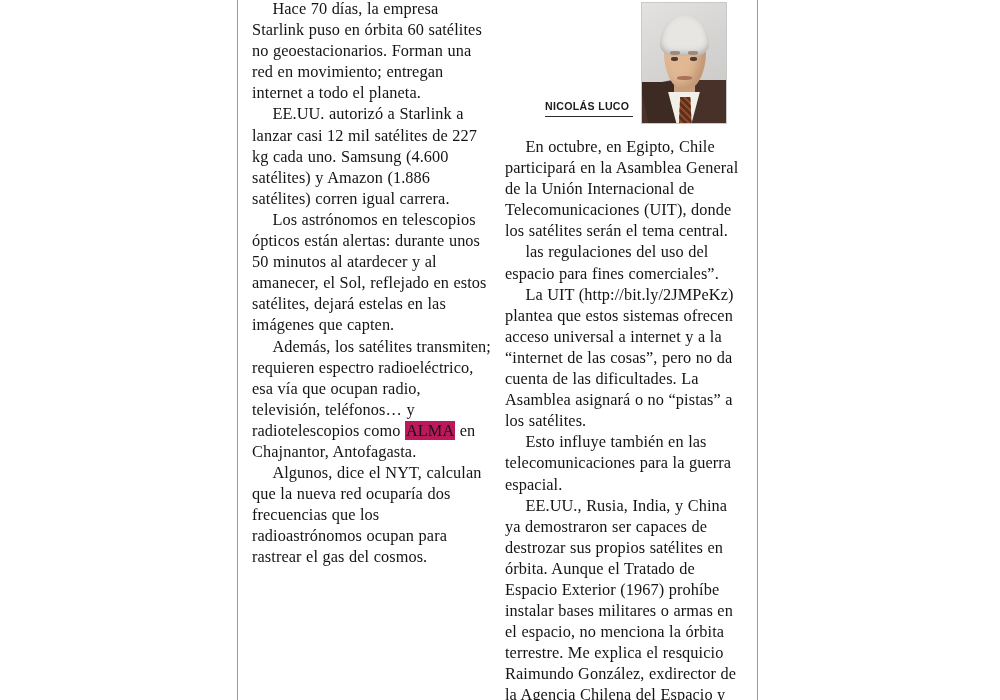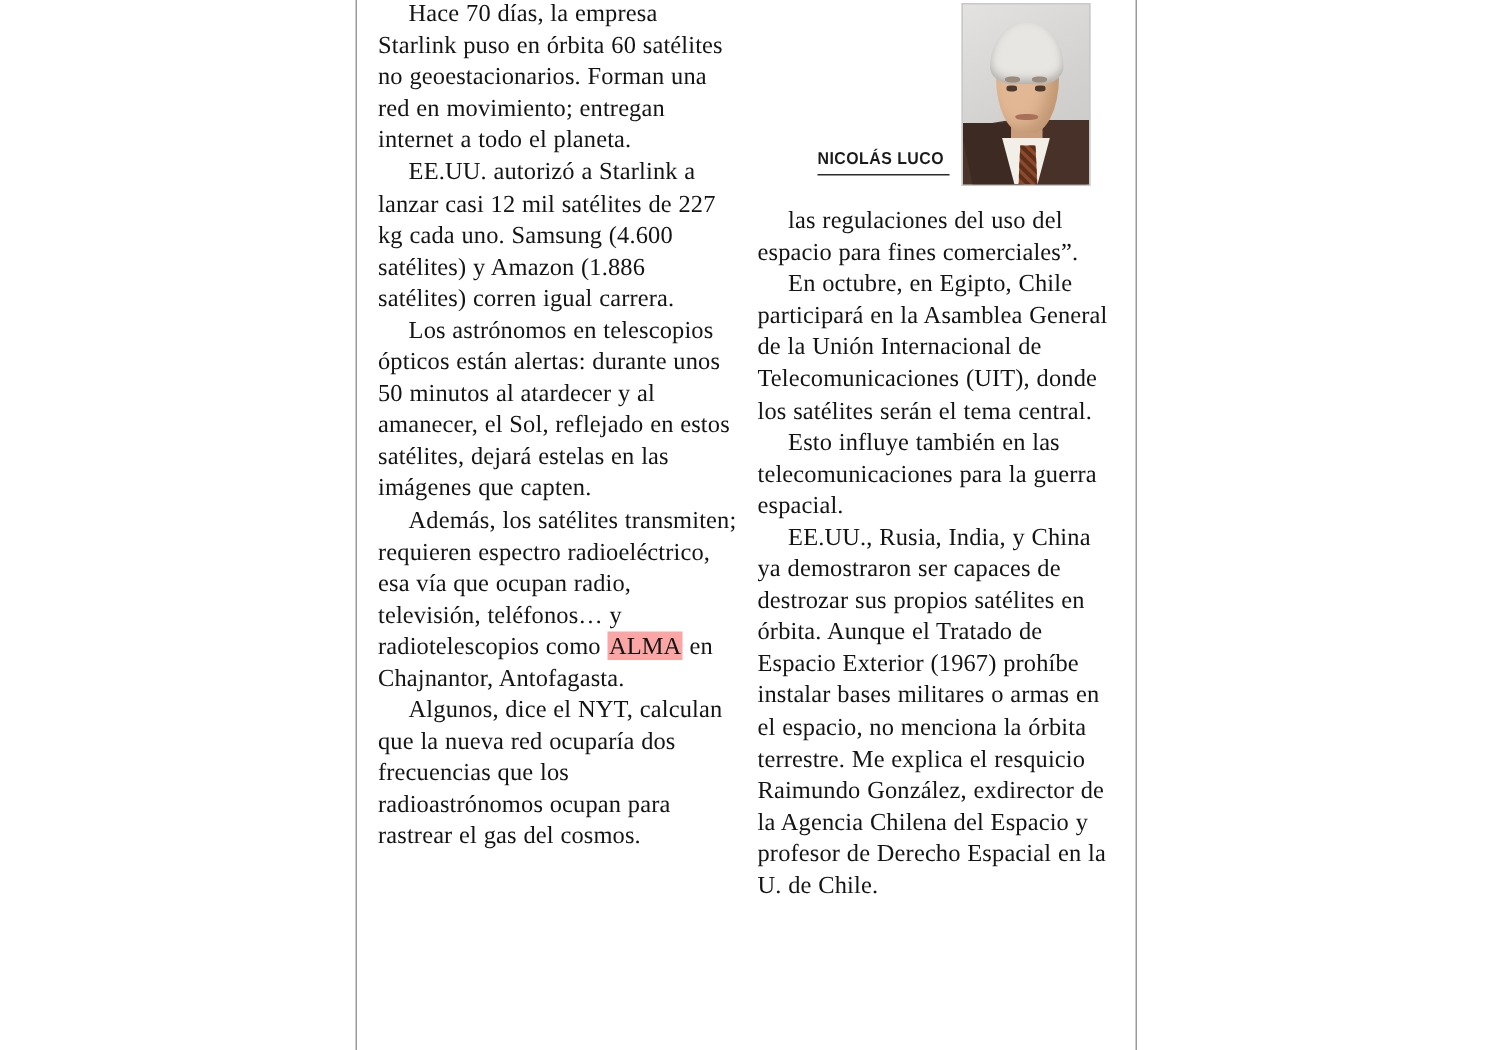--- a/index.html
+++ b/index.html
@@ -59,21 +59,21 @@
     overflow: hidden;
   }
 
   .col p {
     margin: 0;
     text-indent: 1.25em;
   }
 
   
   .hl {
-    background: #fca5a5;
+    background: #be185d;
     padding: 0 1px;
   }
 
   
   .byline-block {
     position: absolute;
     left: 494px;
     top: 0;
     width: 252px;
     height: 130px;
@@ -236,20 +236,21 @@
   <div class="col left-col">
     <p>Hace 70 días, la empresa Starlink puso en órbita 60 satélites no geoestacionarios. Forman una red en movimiento; entregan internet a todo el planeta.</p>
     <p>EE.UU. autorizó a Starlink a lanzar casi 12 mil satélites de 227 kg cada uno. Samsung (4.600 satélites) y Amazon (1.886 satélites) corren igual carrera.</p>
     <p>Los astrónomos en telescopios ópticos están alertas: durante unos 50 minutos al atardecer y al amanecer, el Sol, reflejado en estos satélites, dejará estelas en las imágenes que capten.</p>
     <p><span>Además, los satélites transmiten; requieren espectro radioeléctrico, esa vía que ocupan radio, televisión, teléfonos… y radiotelescopios como </span><span class="hl">ALMA</span><span> en Chajnantor, Antofagasta.</span></p>
     <p>Algunos, dice el NYT, calculan que la nueva red ocuparía dos frecuencias que los radioastrónomos ocupan para rastrear el gas del cosmos.</p>
 
   </div>
 
   <div class="col right-col">
+    <p>En octubre, en Egipto, Chile participará en la Asamblea General de la Unión Internacional de Telecomunicaciones (UIT), donde los satélites serán el tema central.</p>
     <p>las regulaciones del uso del espacio para fines comerciales”.</p>
-    <p>En octubre, en Egipto, Chile participará en la Asamblea General de la Unión Internacional de Telecomunicaciones (UIT), donde los satélites serán el tema central.</p>
+    <p>La UIT (http://bit.ly/2JMPeKz) plantea que estos sistemas ofrecen acceso universal a internet y a la “internet de las cosas”, pero no da cuenta de las dificultades. La Asamblea asignará o no “pistas” a los satélites.</p>
     <p>Esto influye también en las telecomunicaciones para la guerra espacial.</p>
     <p>EE.UU., Rusia, India, y China ya demostraron ser capaces de destrozar sus propios satélites en órbita. Aunque el Tratado de Espacio Exterior (1967) prohíbe instalar bases militares o armas en el espacio, no menciona la órbita terrestre. Me explica el resquicio Raimundo González, exdirector de la Agencia Chilena del Espacio y profesor de Derecho Espacial en la U. de Chile.</p>
 
   </div>
 
 </div>
 
 </body></html>

